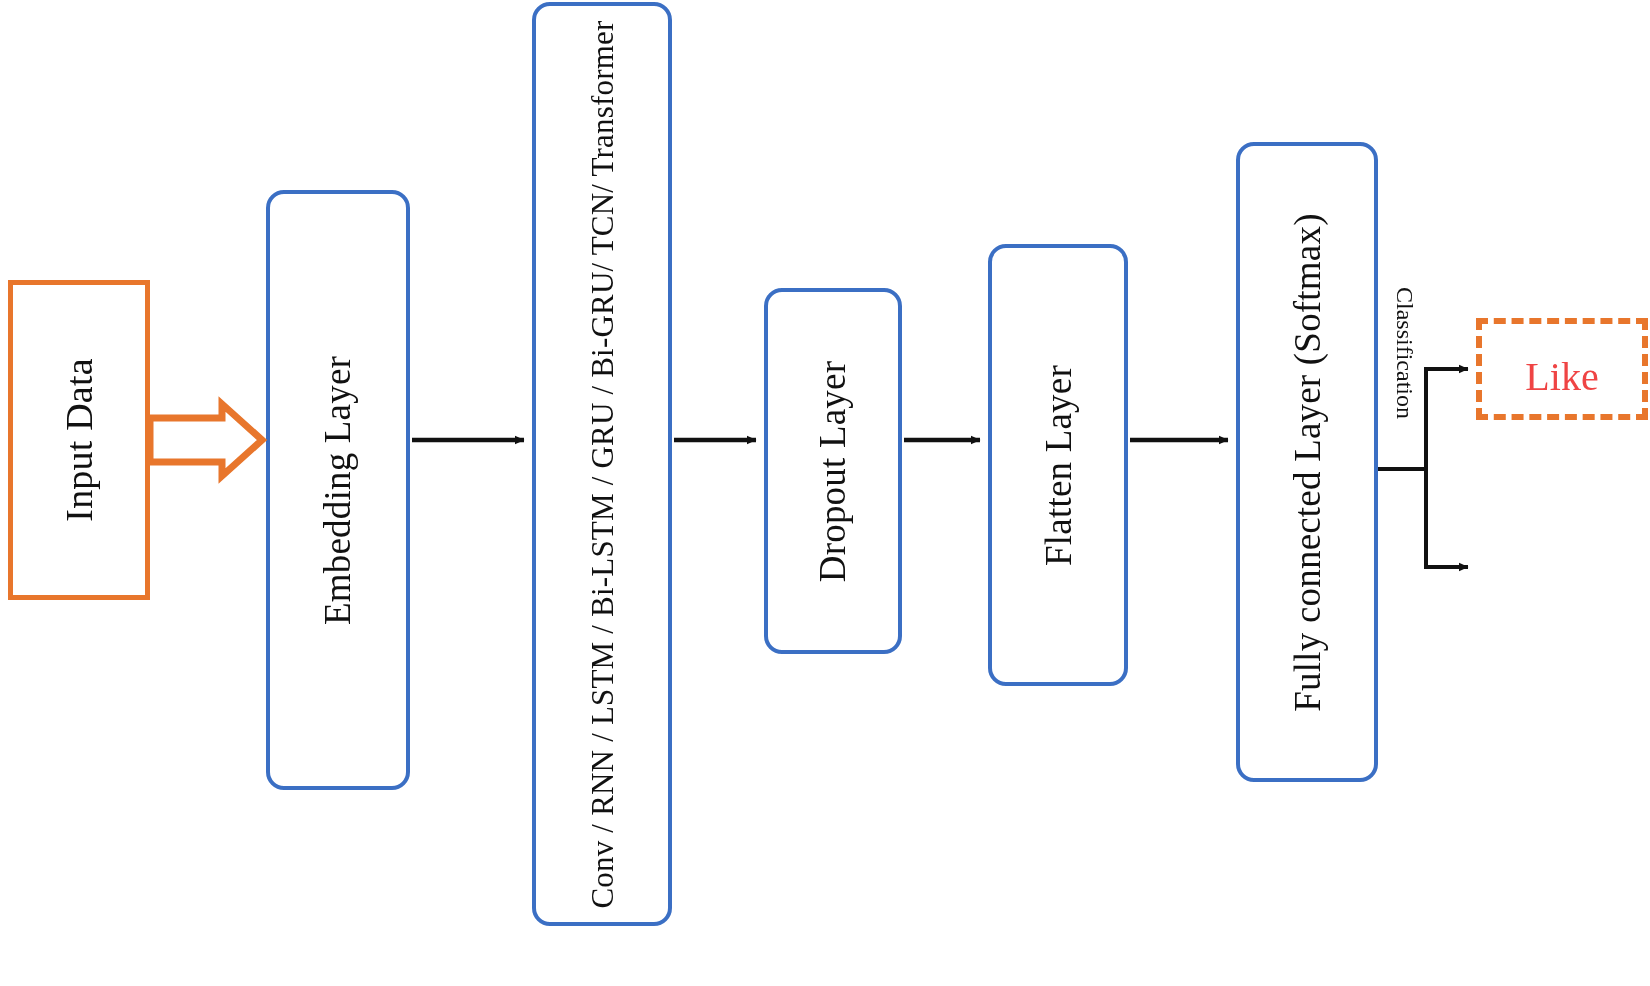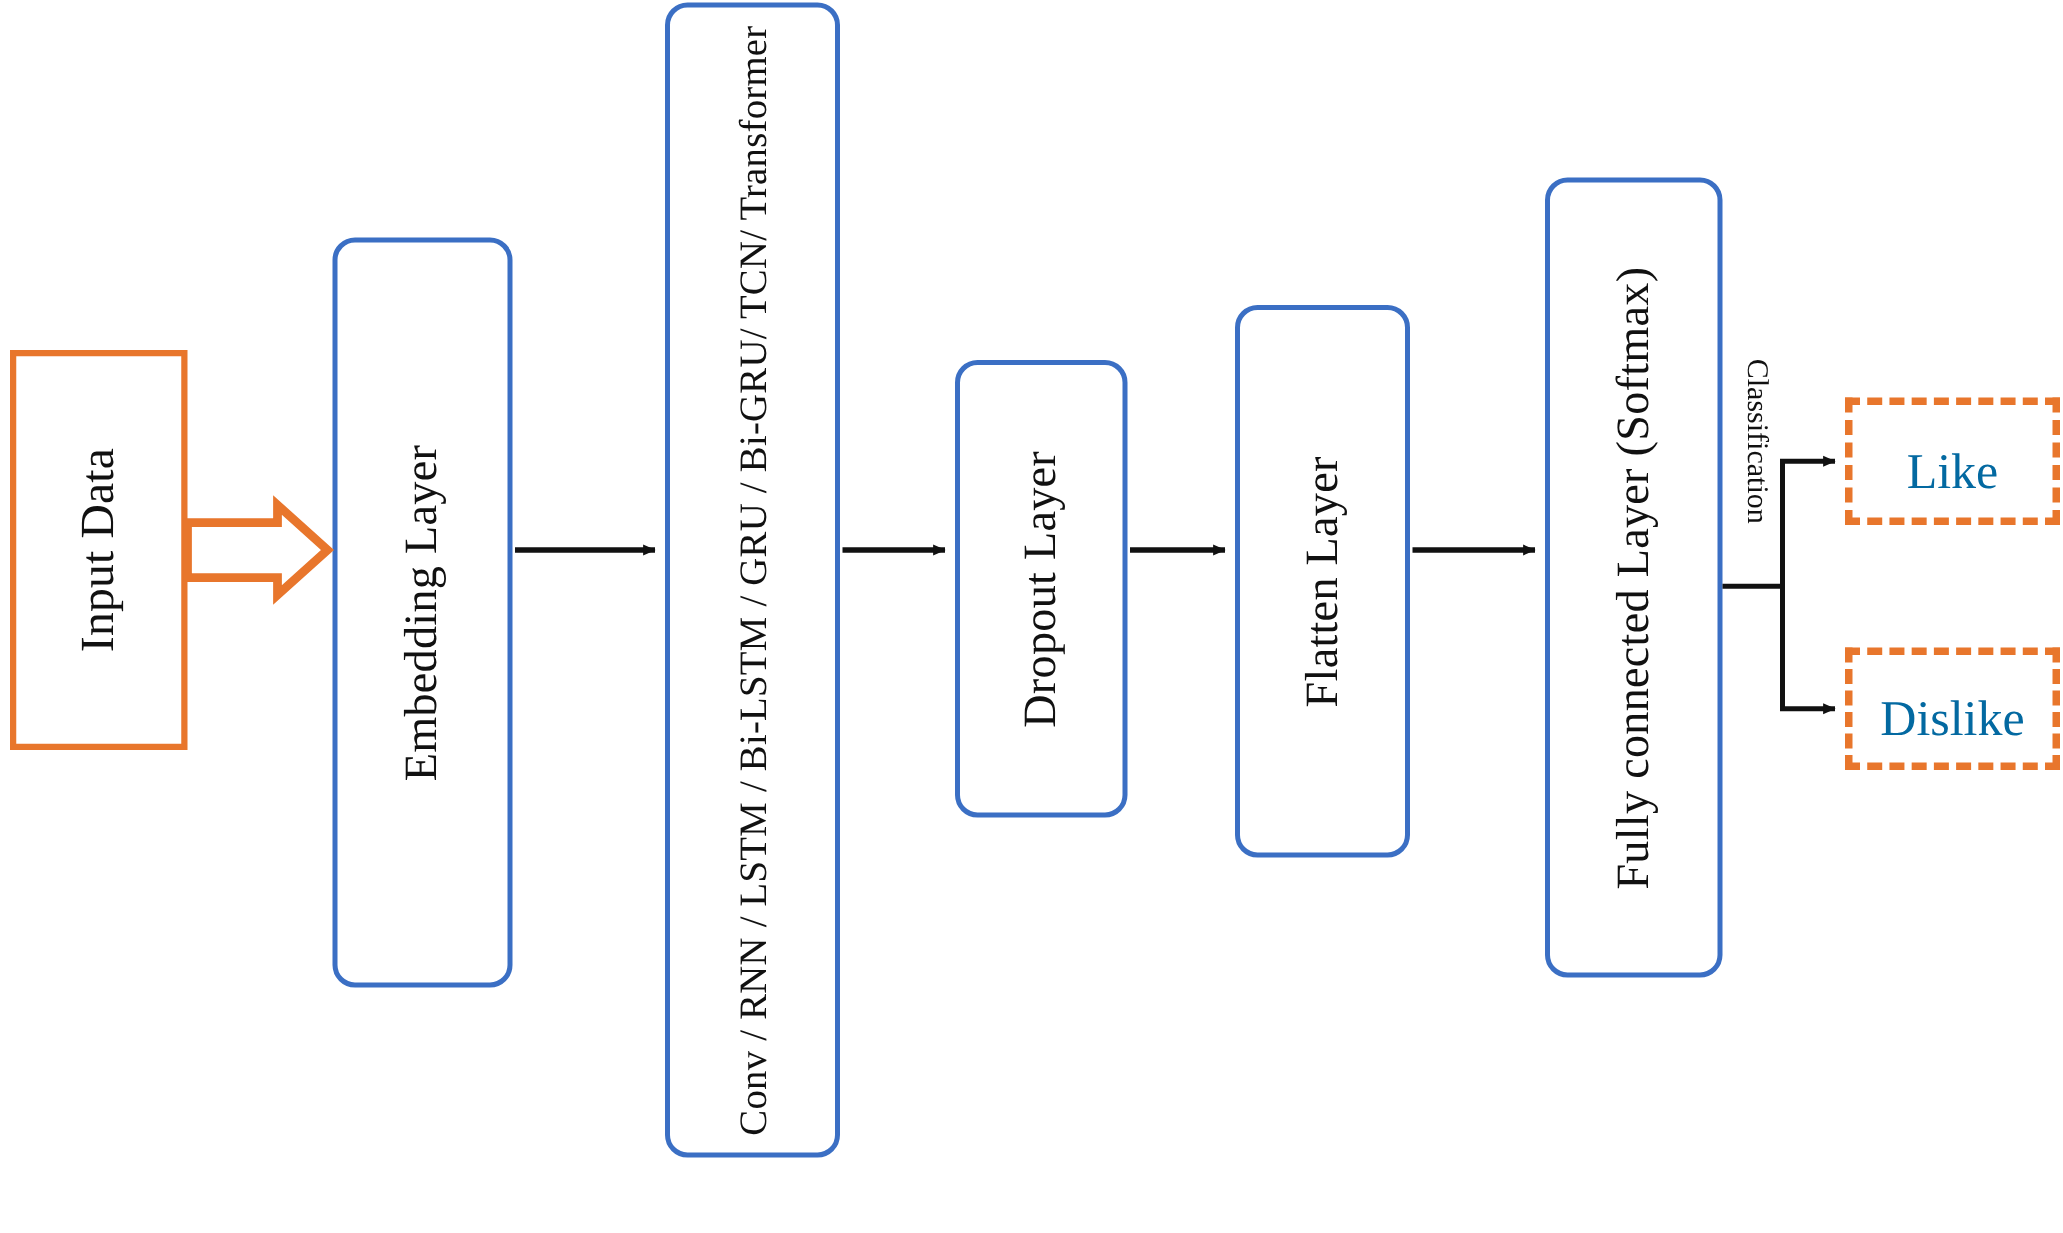--- a/index.html
+++ b/index.html
@@ -41,21 +41,21 @@
   
   .vlabel {
     transform: rotate(-90deg);
     white-space: nowrap;
     color: #111111;
     line-height: 1;
     letter-spacing: 0.2px;
   }
   .hlabel {
     white-space: nowrap;
-    color: #0369a1;
+    color: #ef4444;
     line-height: 1;
     margin-top: 16px;
   }
 
   
   #wires {
     position: absolute;
     left: 0;
     top: 0;
     width: 1650px;
@@ -98,23 +98,20 @@
   </div>
 
   <div class="box box-blue" style="left:1236px; top:142px; width:142px; height:640px;">
     <div class="vlabel" style="font-size:37px;">Fully connected Layer (Softmax)</div>
   </div>
 
   <div class="box box-orange-dashed" style="left:1476px; top:318px; width:172px; height:102px;">
     <div class="hlabel" style="font-size:40px;">Like</div>
   </div>
 
-  <div class="box box-orange-dashed" style="left:1476px; top:518px; width:172px; height:98px;">
-    <div class="hlabel" style="font-size:40px;">Dislike</div>
-  </div>
 
   <svg id="wires" viewBox="0 0 1650 986">
     <defs>
       <marker id="arrowBlack" markerWidth="12" markerHeight="12" refX="9.5" refY="5" orient="auto" markerUnits="userSpaceOnUse">
         <path d="M0,0.6 L10,5 L0,9.4 Z" fill="#111111"></path>
       </marker>
     </defs>
 
     <g>
       <path d="M150,418 L222,418 L222,404 L262,440 L222,476 L222,462 L150,462 Z" fill="#ffffff" stroke="#E8762C" stroke-width="7" stroke-linejoin="miter"></path>

